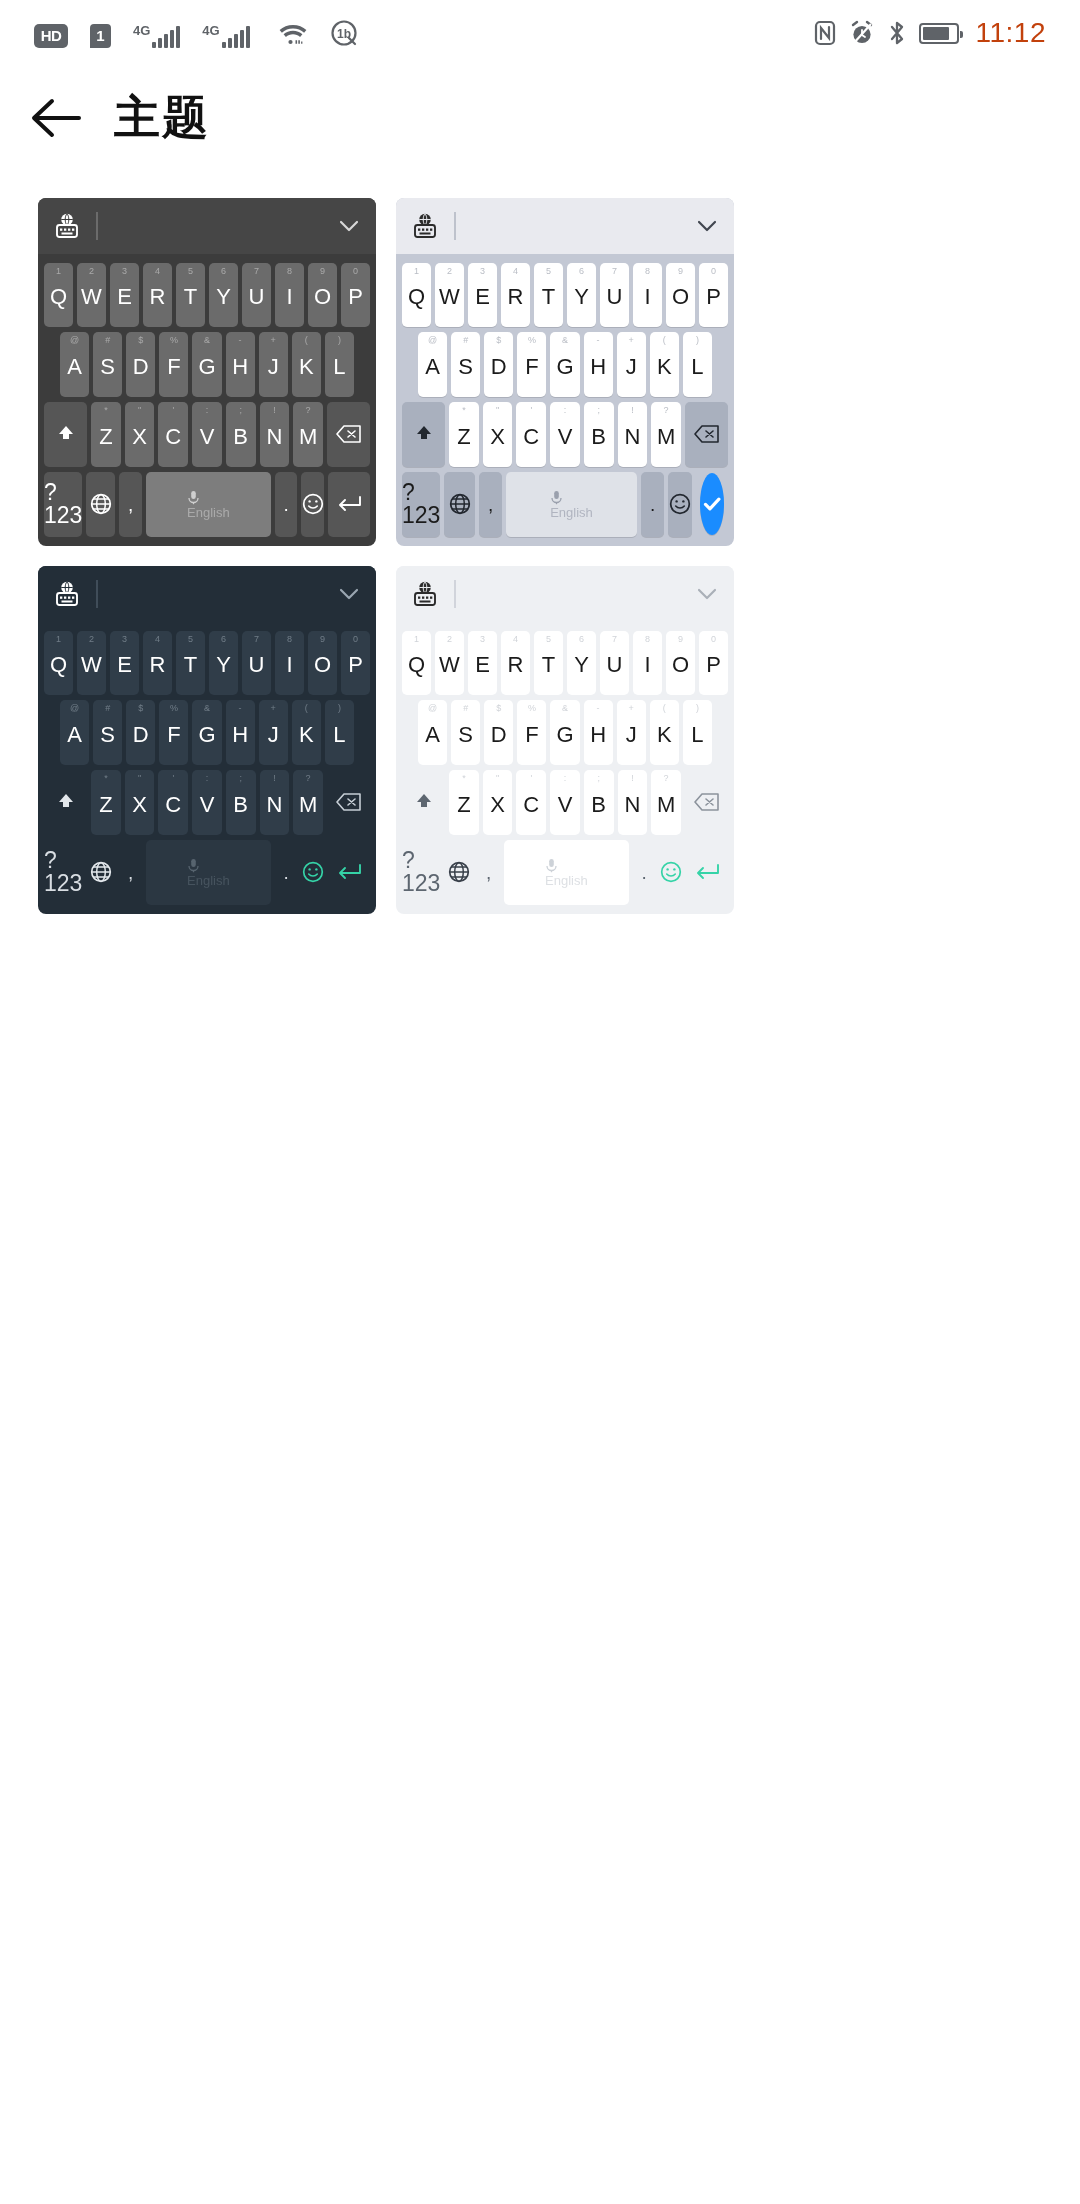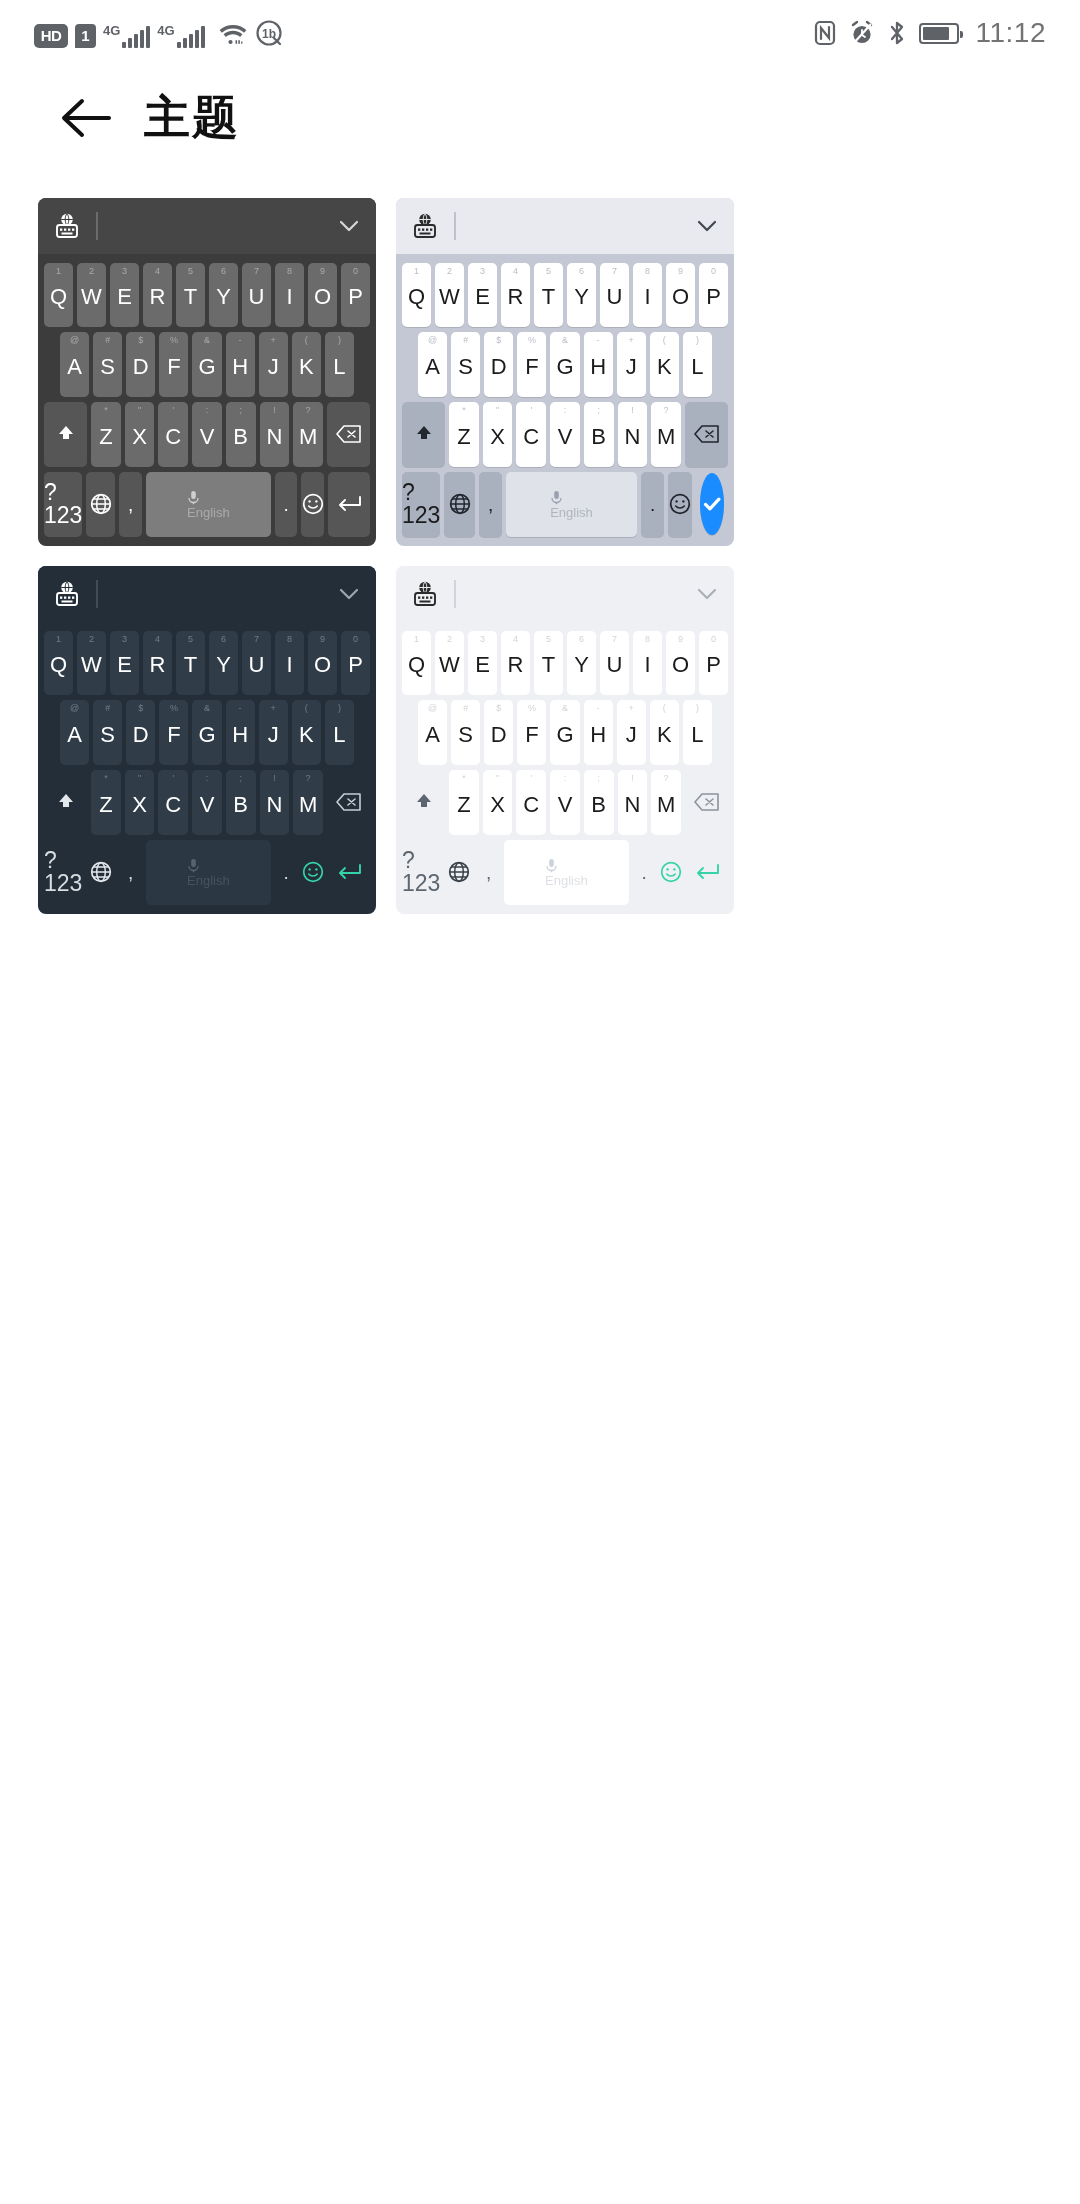--- a/index.html
+++ b/index.html
@@ -10,21 +10,21 @@
     overflow: hidden;
   }
 
   
   .statusbar {
     height: 66px;
     display: flex; align-items: center;
     padding: 0 34px;
     color: #5f6368;
   }
-  .sb-left { display: flex; align-items: flex-end; gap: 7px; }
+  .sb-left { display: flex; align-items: flex-end; gap: 22px; }
   .sb-right { display: flex; align-items: center; gap: 13px; margin-left: auto; }
   .sb-icon { display: block; }
   .hd-badge {
     display: inline-flex; align-items: center; justify-content: center;
     background: #5f6368; color: #fff;
     font-size: 15px; font-weight: bold;
     width: 34px; height: 24px; border-radius: 5px;
     letter-spacing: -0.5px;
   }
   .sim-badge {
@@ -35,39 +35,39 @@
   }
   .sig-group { display: flex; align-items: flex-end; gap: 2px; }
   .sig-label { font-size: 13px; line-height: 1; margin-bottom: 11px; font-weight: 600; }
   .bars { display: flex; align-items: flex-end; gap: 2px; height: 22px; }
   .bars i { width: 4px; background: #5f6368; display: block; border-radius: 1px; }
   .bars i:nth-child(1){ height: 6px; }
   .bars i:nth-child(2){ height: 10px; }
   .bars i:nth-child(3){ height: 14px; }
   .bars i:nth-child(4){ height: 18px; }
   .bars i:nth-child(5){ height: 22px; }
-  .clock { font-size: 28px; color: #737373; margin-left: 4px; letter-spacing: 0.5px; text-align: right; }
+  .clock { font-size: 28px; color: #c2410c; margin-left: 4px; letter-spacing: 0.5px; text-align: right; }
   .battery {
     width: 40px; height: 21px; border: 2.5px solid #5f6368;
     border-radius: 4px; position: relative; display:inline-block;
   }
   .battery::after {
     content:''; position:absolute; right:-6px; top:6px;
     width:3px; height:7px; background:#5f6368; border-radius:0 2px 2px 0;
   }
   .battery i {
     position:absolute; left:2px; top:2px; bottom:2px; width: 74%;
     background:#5f6368; border-radius:1px; display:block;
   }
 
   
   .header {
     height: 104px;
     display: flex; align-items: center;
-    padding: 0 54px;
+    padding: 0 24px;
     text-align: right;
   }
   .back-btn {
     width: 64px; height: 64px;
     display: flex; align-items: center; justify-content: center;
     cursor: pointer; flex: none;
   }
   .page-title {
     font-size: 46px; font-weight: bold; color: #111;
     margin-left: 26px; letter-spacing: 2px;

